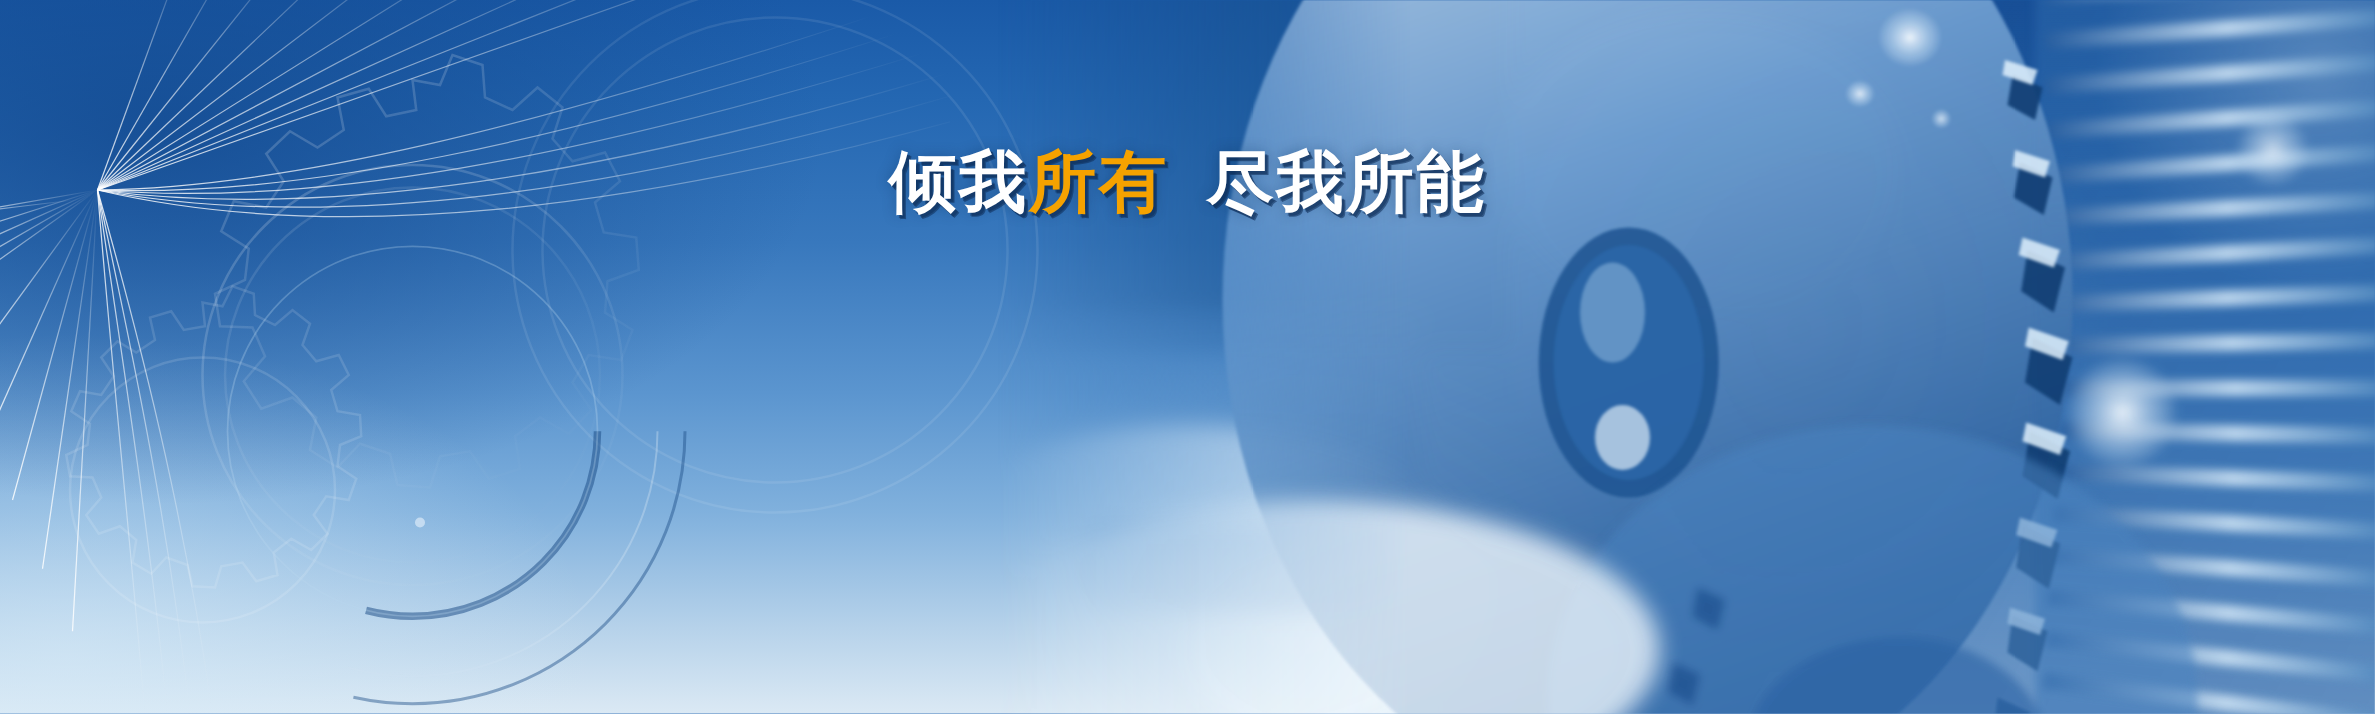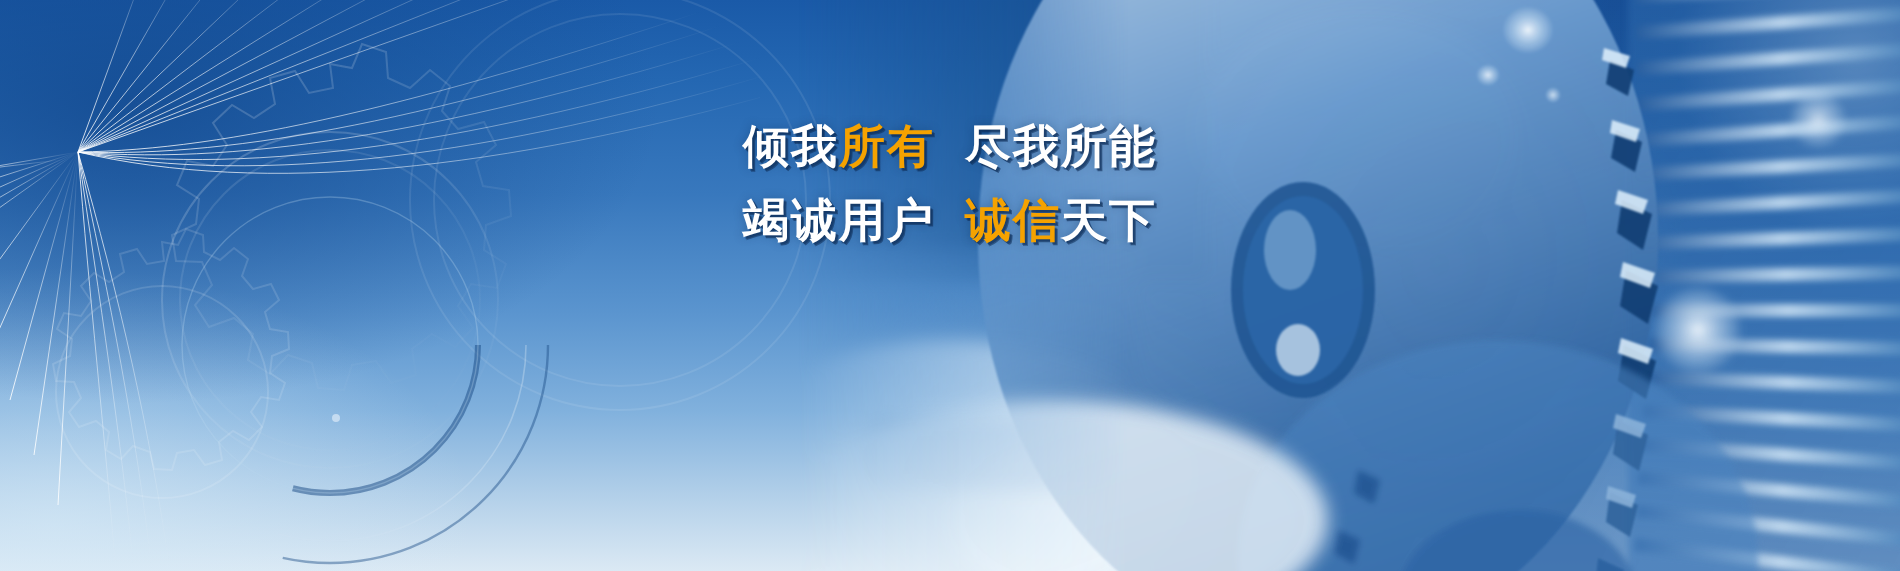--- a/index.html
+++ b/index.html
@@ -56,21 +56,21 @@
     position:absolute; left:0; top:0; width:1900px; height:571px;
     pointer-events:none;
   }
   .headline-wrap{
     position:absolute; left:0; top:112px; width:1900px;
     text-align:center;
   }
   .headline{
     display:block;
     font-weight:bold;
-    font-size:46px;
+    font-size:54px;
     line-height:68px;
     letter-spacing:2px;
     white-space:nowrap;
     text-shadow:
       3px 3px 0 rgba(12,44,86,.55),
       2px 2px 0 rgba(12,44,86,.45),
       0 0 10px rgba(10,40,80,.35);
   }
   .headline .w{ color:#ffffff; }
   .headline .g{ color:#f5a200; }
@@ -291,20 +291,17 @@
       <circle cx="336" cy="418" r="4" fill="#e7f2fb" stroke="none" opacity=".6"></circle>
     </g>
   </svg>
 
   <div class="copy">
 
     <div class="headline-wrap">
       <div class="headline">
         <span class="w">倾我</span><span class="g">所有</span><span class="sp"></span><span class="w">尽我所能</span>
       </div>
-      <div class="headline line2">
-        <span class="w">竭诚用户</span><span class="sp"></span><span class="g">诚信</span><span class="w">天下</span>
-      </div>
     </div>
 
 
   </div>
 </div>
 
 </body></html>

